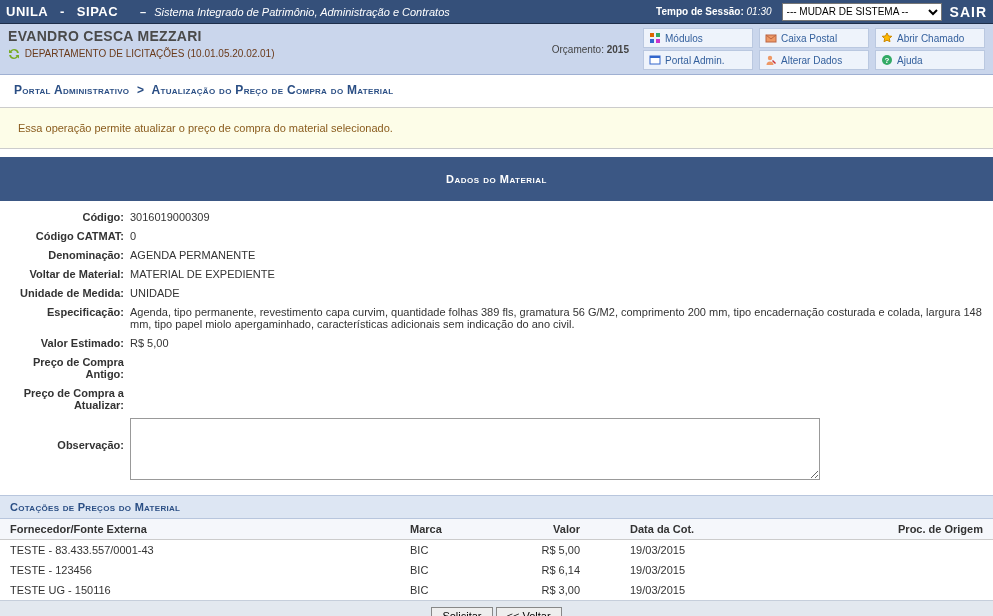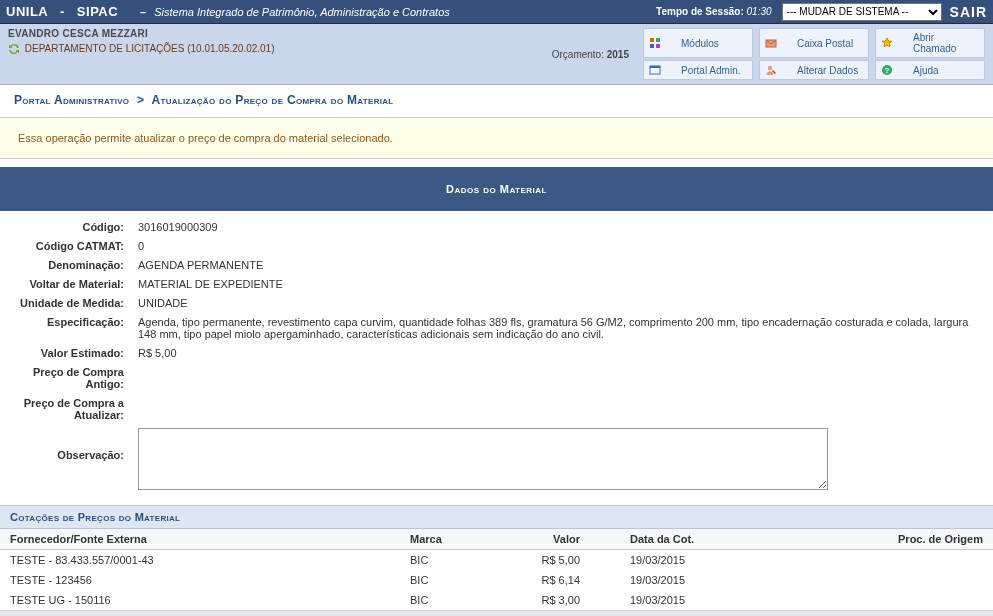--- a/index.html
+++ b/index.html
@@ -12,41 +12,41 @@
   .topbar-subtitle { font-style: italic; font-size: 11px; }
   .topbar-spacer { flex: 1; }
   .topbar-session { font-style: italic; font-size: 10px; margin-right: 10px; }
   .topbar-session b { font-style: normal; }
   .topbar select { font-size: 10px; height: 18px; width: 160px; margin-right: 8px; background:#fff; }
   .topbar-exit { font-weight: bold; font-size: 14px; letter-spacing: 1px; cursor: pointer; }
   
   
   .subbar { background: #cad6ec; display: flex; padding: 4px 8px; border-bottom: 1px solid #9fb0d2; }
   .subbar-left { flex: 1; }
-  .user-name { font-size: 10px; color: #4a4a4a; font-weight: bold; letter-spacing: 0.3px; }
+  .user-name { font-size: 14px; color: #4a4a4a; font-weight: bold; letter-spacing: 0.3px; }
   .dept { font-size: 10px; color: #6a3a1a; margin-top: 4px; }
   .dept-icon { display:inline-block; width:12px; height:12px; vertical-align:middle; margin-right:2px; }
   .orcamento { font-size: 10px; color:#444; margin-right: 14px; align-self:center; }
   .menu-grid { display: grid; grid-template-columns: repeat(3, 110px); gap: 2px 6px; }
-  .menu-item { background: #eef3fb; border: 1px solid #bac8e0; padding: 3px 5px; font-size: 10px; color: #34609d; display: flex; align-items: center; gap: 20px; cursor: pointer; }
+  .menu-item { background: #eef3fb; border: 1px solid #bac8e0; padding: 3px 5px; font-size: 10px; color: #34609d; display: flex; align-items: center; gap: 4px; cursor: pointer; }
   .menu-item .mi-icon { width: 12px; height: 12px; display:inline-block; flex-shrink:0; }
   
   
   .breadcrumb { padding: 8px 14px 10px; font-size: 12px; font-weight: bold; color: #2a4e84; font-variant: small-caps; letter-spacing: 0.3px; border-radius: 8px; }
   .breadcrumb .sep { margin: 0 4px; }
   
   
   .info-box { background: #fdfde8; border-top: 1px solid #ccc; border-bottom: 1px solid #ccc; padding: 14px 18px; font-size: 11px; color: #8a5c1e; }
   
   
   .section-header { background: #3b5784; color: #fff; font-weight: bold; text-align: center; padding: 16px; font-size: 11px; font-variant: small-caps; letter-spacing: 0.5px; margin-top: 8px; }
   
   
   .fields { padding: 6px 10px 10px; }
-  .field-row { display: flex; align-items: flex-start; padding: 3px 0; gap: 8px; }
+  .field-row { display: flex; align-items: flex-start; padding: 3px 0; }
   .field-label { width: 120px; text-align: right; font-weight: bold; font-size: 11px; padding-right: 6px; padding-top:1px; }
   .field-value { flex: 1; font-size: 11px; padding-top:1px; }
   .star { color: #1f5cc9; font-size:12px; }
   .price-input { width: 86px; border: 1px solid #6b8cbf; padding: 2px 4px; font-size: 11px; }
   .obs-textarea { width: 690px; height: 62px; border: 1px solid #999; resize: both; font-family: inherit; font-size:11px; padding:2px; }
   
   
   .quot-header { background: #dde6f3; border-top:1px solid #b8c6dd; border-bottom:1px solid #b8c6dd; padding: 5px 10px; font-weight: bold; font-size: 11px; color: #2a4e84; font-variant: small-caps; letter-spacing:0.3px; }
   .quot-table { width: 100%; border-collapse: collapse; font-size: 11px; }
   .quot-table th { text-align: left; font-weight: bold; padding: 4px 10px; border-bottom: 1px solid #ccc; background:#f5f7fb; }

